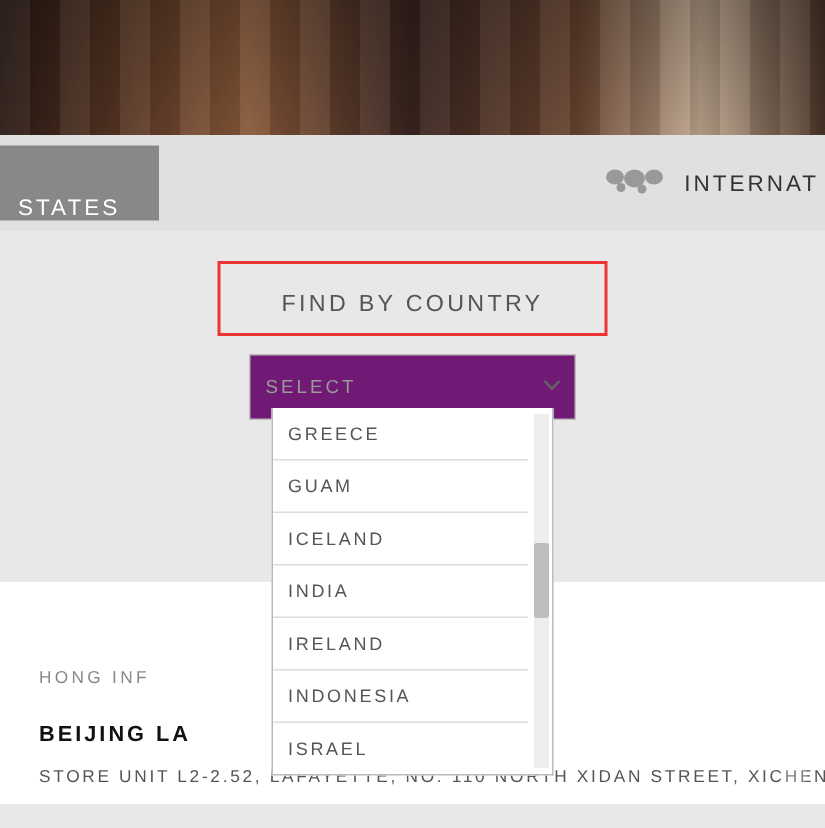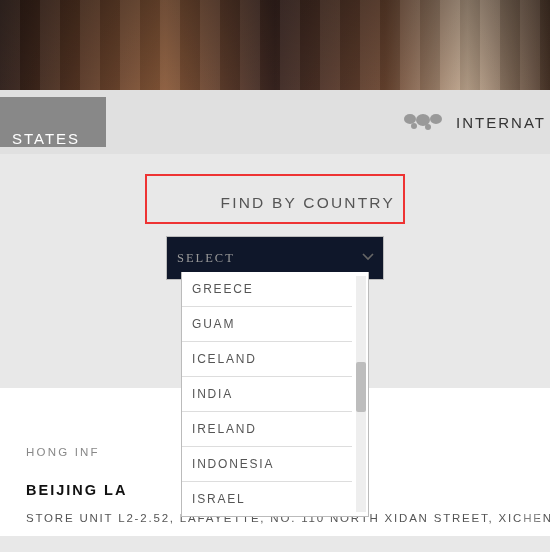--- a/index.html
+++ b/index.html
@@ -53,41 +53,40 @@
   }
   .globe-icon svg { width: 46px; height: 24px; }
   .find-title-wrap {
     position: absolute;
     left: 50%;
     transform: translateX(-50%);
     top: 174px;
     width: 260px;
     border: 2px solid #e33;
     padding: 18px 8px 10px;
-    text-align: right;
+    text-align: center;
   }
   .find-title {
     color: #555;
     letter-spacing: 2.2px;
     font-size: 15.5px;
   }
   .select-wrap {
     position: absolute;
     left: 50%;
     transform: translateX(-50%);
     top: 236px;
     width: 218px;
     border: 1px solid #bbb;
-    background: #0f172a;
+    background: #701a75;
     height: 44px;
     display: flex;
     align-items: center;
     justify-content: space-between;
     padding: 0 8px 0 10px;
-    font-family: Liberation Serif, serif;
   }
   .select-placeholder {
     color: #999;
     letter-spacing: 2px;
     font-size: 12.5px;
   }
   .chevron svg { width: 14px; height: 14px; }
   .dropdown {
     position: absolute;
     left: 50%;

